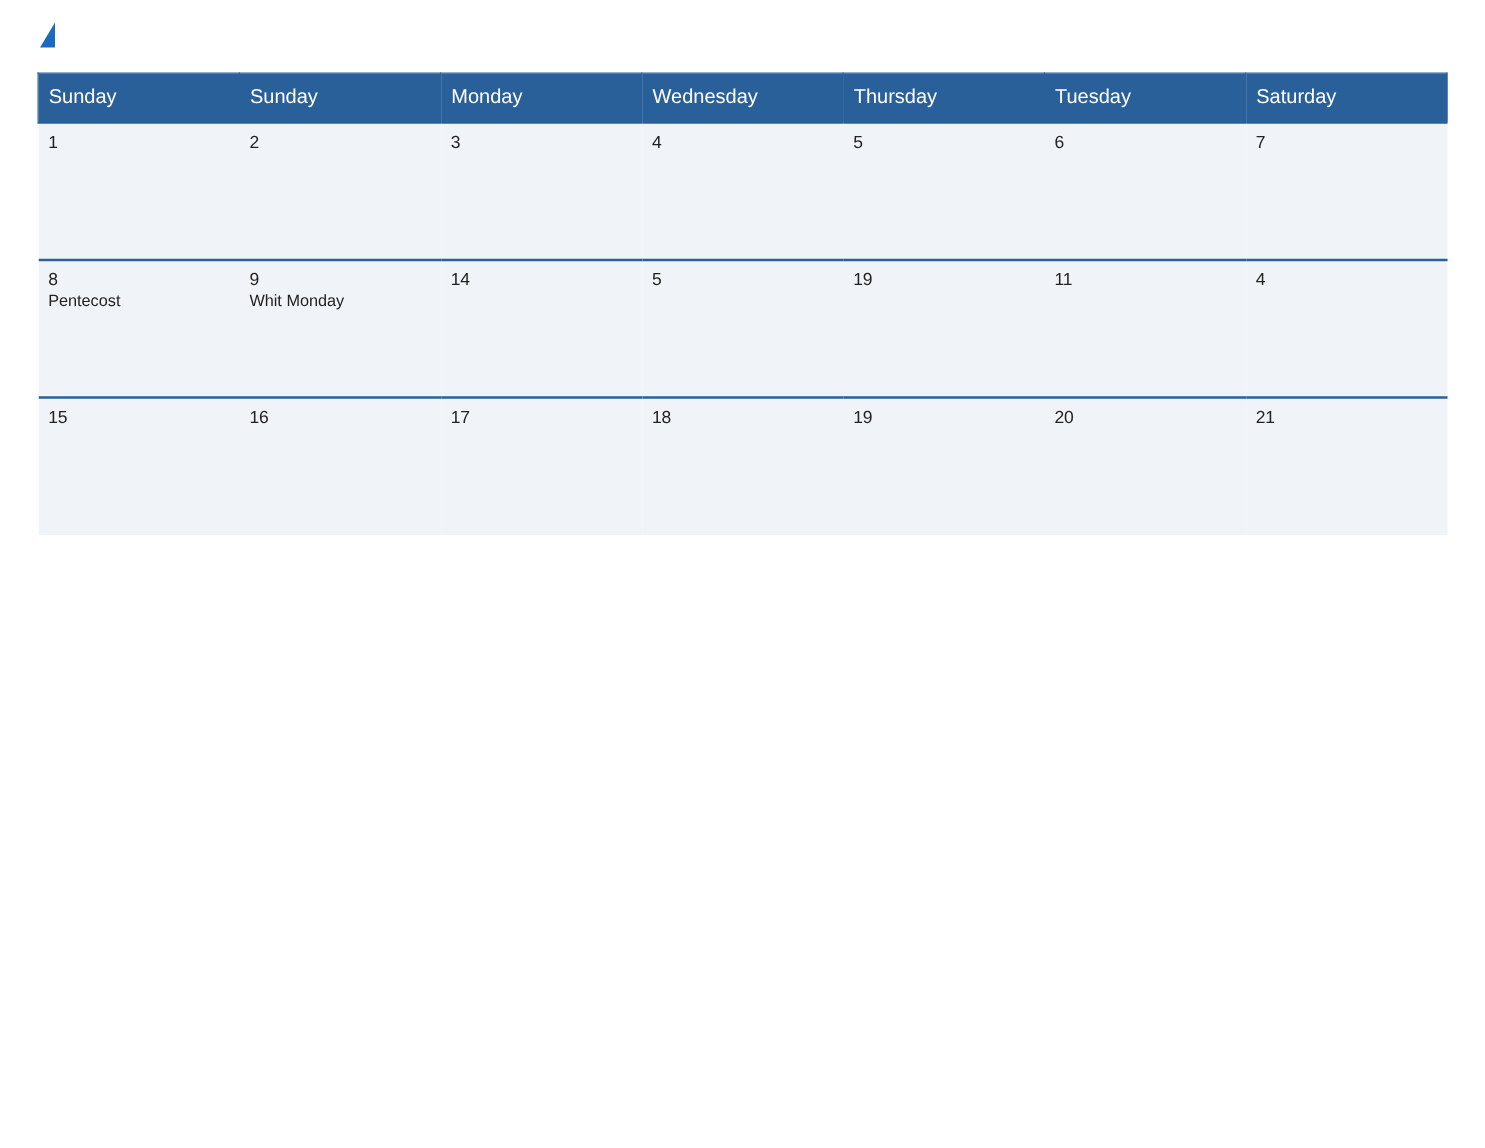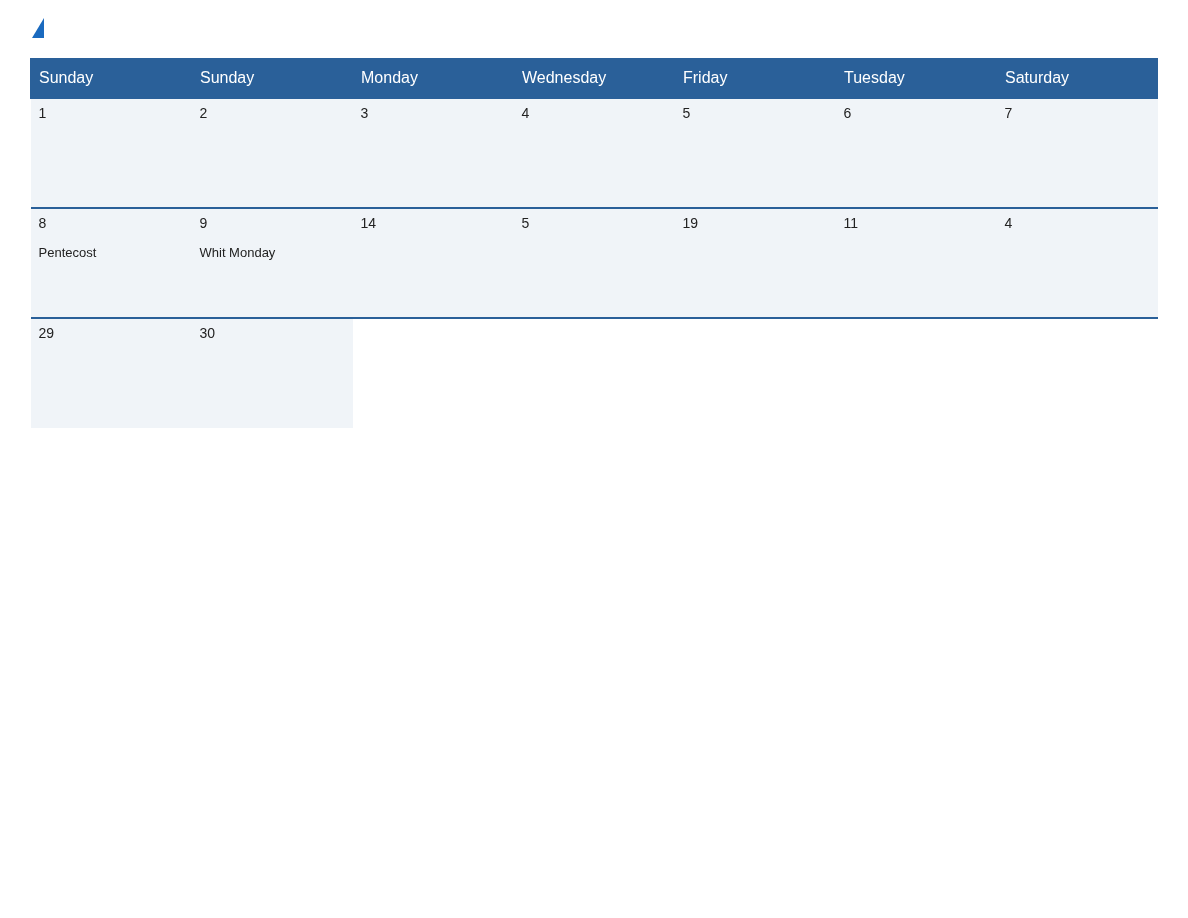--- a/index.html
+++ b/index.html
@@ -105,21 +105,21 @@
 
     .day-num {
       font-size: 14px;
       color: #222;
       display: block;
     }
 
     .event {
       font-size: 13px;
       color: #222;
-      margin-top: 14px;
+      margin-top: 2px;
     }
 
     .last-row td {
       height: 130px;
     }
 
     
     .logo-triangle {
       display: inline-block;
       width: 0;
@@ -149,21 +149,21 @@
   <div class="region"></div>
 </div>
 
 <table class="calendar">
   <thead>
     <tr>
     <th>Sunday</th>
         <th>Sunday</th>
         <th>Monday</th>
         <th>Wednesday</th>
-        <th>Friday</th>
+        <th>Thursday</th>
         <th>Tuesday</th>
         <th>Saturday</th>
       </tr>
   </thead>
   <tbody id="calendar-body">
   <tr>
         <td>
           <span class="day-num">1</span>
         </td>
         <td>
@@ -203,27 +203,37 @@
         <td>
           <span class="day-num">19</span>
         </td>
         <td>
           <span class="day-num">11</span>
         </td>
         <td>
           <span class="day-num">4</span>
         </td>
       </tr>
-      <tr class="last-row">
-        <td>
-          <span class="day-num">29</span>
-        </td>
-        <td>
-          <span class="day-num">30</span>
-        </td>
-        <td class="empty"></td>
-        <td class="empty"></td>
-        <td class="empty"></td>
-        <td class="empty"></td>
-        <td class="empty"></td>
+      <tr>
+        <td>
+          <span class="day-num">15</span>
+        </td>
+        <td>
+          <span class="day-num">16</span>
+        </td>
+        <td>
+          <span class="day-num">17</span>
+        </td>
+        <td>
+          <span class="day-num">18</span>
+        </td>
+        <td>
+          <span class="day-num">19</span>
+        </td>
+        <td>
+          <span class="day-num">20</span>
+        </td>
+        <td>
+          <span class="day-num">21</span>
+        </td>
       </tr>
     </tbody>
 </table>
 
 </body></html>

